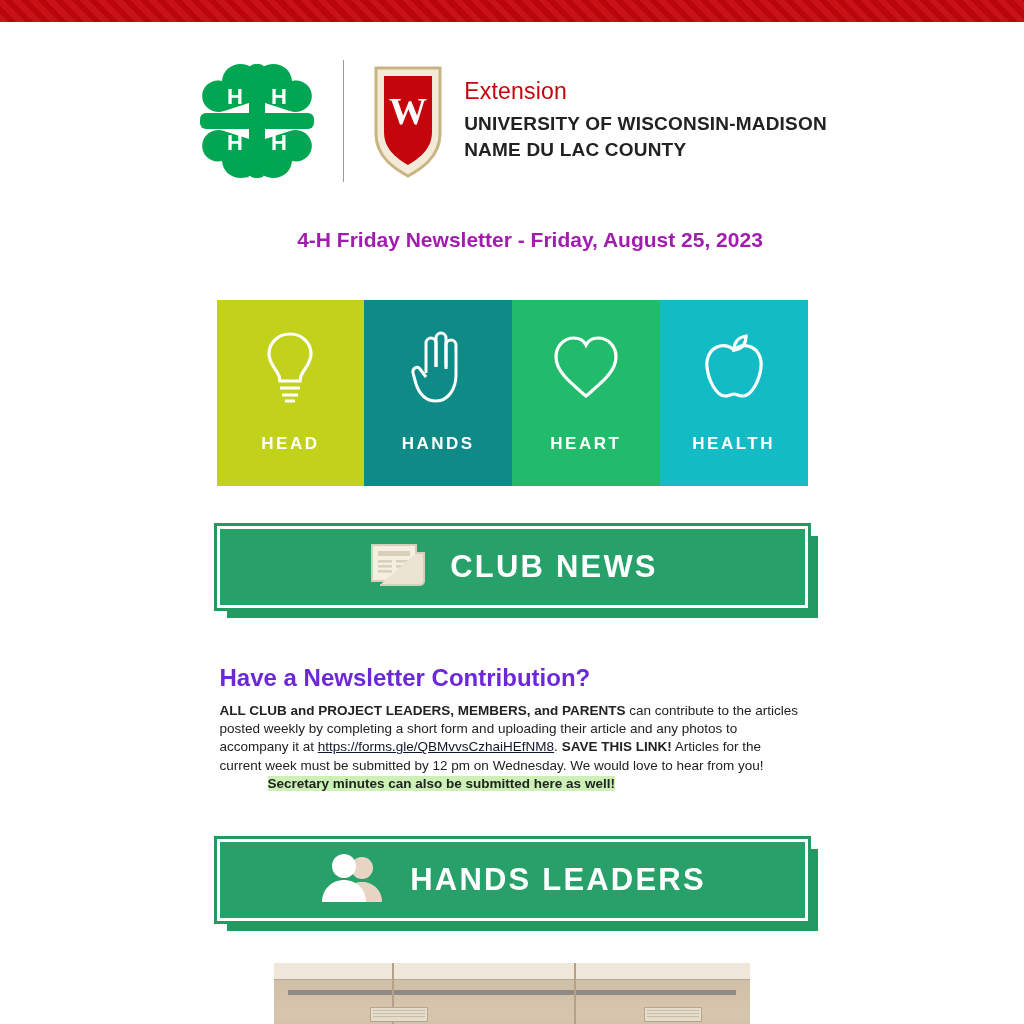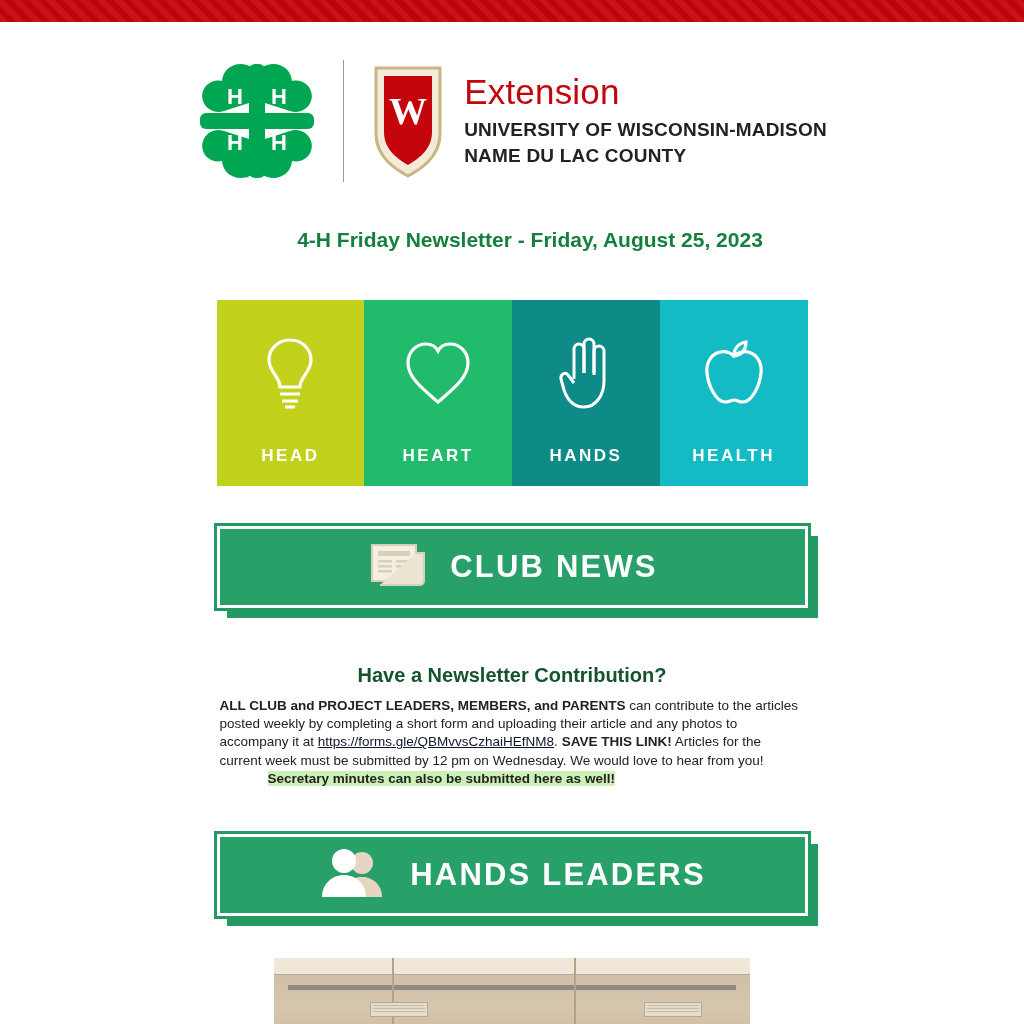--- a/index.html
+++ b/index.html
@@ -51,58 +51,58 @@
     width: 76px;
     height: 118px;
     position: relative;
   }
 
   .ext-text {
     margin-left: 18px;
   }
   .ext-title {
     color: #c5050c;
-    font-size: 35px;
+    font-size: 23px;
     font-weight: 400;
     line-height: 1;
     letter-spacing: 0.2px;
     margin-bottom: 8px;
   }
   .ext-sub {
     color: #222;
     font-size: 19px;
     font-weight: 700;
     letter-spacing: 0.2px;
     line-height: 1.35;
   }
 
   
   .newsletter-title {
     text-align: center;
     font-size: 21px;
     font-weight: 700;
-    color: #15803d;
+    color: #a21caf;
     margin: 38px 0 0 0;
     padding-left: 36px;
   }
 
   
   .hhhh {
     width: 591px;
     height: 186px;
     margin: 48px auto 0 auto;
     display: flex;
   }
   .hhhh-cell {
     flex: 1;
     display: flex;
     flex-direction: column;
     align-items: center;
     justify-content: flex-end;
-    padding-bottom: 20px;
+    padding-bottom: 32px;
     position: relative;
   }
   .hhhh-icon {
     flex: 1;
     display: flex;
     align-items: center;
     justify-content: center;
     width: 100%;
   }
   .hhhh-label {
@@ -143,24 +143,23 @@
     font-weight: 700;
     letter-spacing: 2.2px;
   }
 
   
   .article {
     width: 585px;
     margin: 56px auto 0 auto;
   }
   .article h2 {
-    text-align: center;
-    font-size: 20px;
-    font-weight: 700;
-    color: #14532d;
+    font-size: 24px;
+    font-weight: 700;
+    color: #6d28d9;
     margin: 0 0 10px 0;
   }
   .article p {
     font-size: 13.5px;
     line-height: 1.35;
     color: #222;
     margin: 0;
   }
   .article a {
     color: #0f172a;
@@ -261,38 +260,38 @@
     <div class="hhhh-cell" style="background:#c2d21c">
       <div class="hhhh-icon">
         <svg width="58" height="78" viewBox="0 0 58 78" fill="none" stroke="#ffffff" stroke-width="3.2">
           <path d="M29 6c-12 0-21 9-21 20 0 8 5 13 8 18 2 3 3 6 3 9h20c0-3 1-6 3-9 3-5 8-10 8-18 0-11-9-20-21-20z"></path>
           <path d="M19 60h20M21 67h16M24 73h10"></path>
         </svg>
       </div>
       <div class="hhhh-label">HEAD</div>
     </div>
 
-    <div class="hhhh-cell" style="background:#22bb6b">
-      <div class="hhhh-icon">
-        <svg width="72" height="68" viewBox="0 0 72 68" fill="none" stroke="#ffffff" stroke-width="3.2">
-          <path d="M36 63C22 51 6 39 6 24 6 13 14 5 24 5c6 0 10 3 12 7 2-4 6-7 12-7 10 0 18 8 18 19 0 15-16 27-30 39z"></path>
-        </svg>
-      </div>
-      <div class="hhhh-label">HEART</div>
-    </div>
-
     <div class="hhhh-cell" style="background:#0e8b86">
       <div class="hhhh-icon">
         <svg width="56" height="76" viewBox="0 0 56 76" fill="none" stroke="#ffffff" stroke-width="3">
           <path d="M16 44V14a5 5 0 0 1 10 0v24"></path>
           <path d="M26 38V9a5 5 0 0 1 10 0v29"></path>
           <path d="M36 40V16a5 5 0 0 1 10 0v30c0 14-8 26-20 26-11 0-17-8-20-17L3 44c-1-4 4-8 7-4l6 8"></path>
         </svg>
       </div>
       <div class="hhhh-label">HANDS</div>
+    </div>
+
+    <div class="hhhh-cell" style="background:#22bb6b">
+      <div class="hhhh-icon">
+        <svg width="72" height="68" viewBox="0 0 72 68" fill="none" stroke="#ffffff" stroke-width="3.2">
+          <path d="M36 63C22 51 6 39 6 24 6 13 14 5 24 5c6 0 10 3 12 7 2-4 6-7 12-7 10 0 18 8 18 19 0 15-16 27-30 39z"></path>
+        </svg>
+      </div>
+      <div class="hhhh-label">HEART</div>
     </div>
 
     <div class="hhhh-cell" style="background:#13bcc4">
       <div class="hhhh-icon">
         <svg width="66" height="72" viewBox="0 0 66 72" fill="none" stroke="#ffffff" stroke-width="3.2">
           <path d="M33 19c-4-4-11-6-17-3C9 19 5 27 6 36c1 12 9 29 18 29 4 0 6-2 9-2s5 2 9 2c9 0 17-17 18-29 1-9-3-17-10-20-6-3-13-1-17 3z"></path>
           <path d="M33 19c0-8 5-13 12-14 0 8-4 13-12 14z"></path>
         </svg>
       </div>
       <div class="hhhh-label">HEALTH</div>

